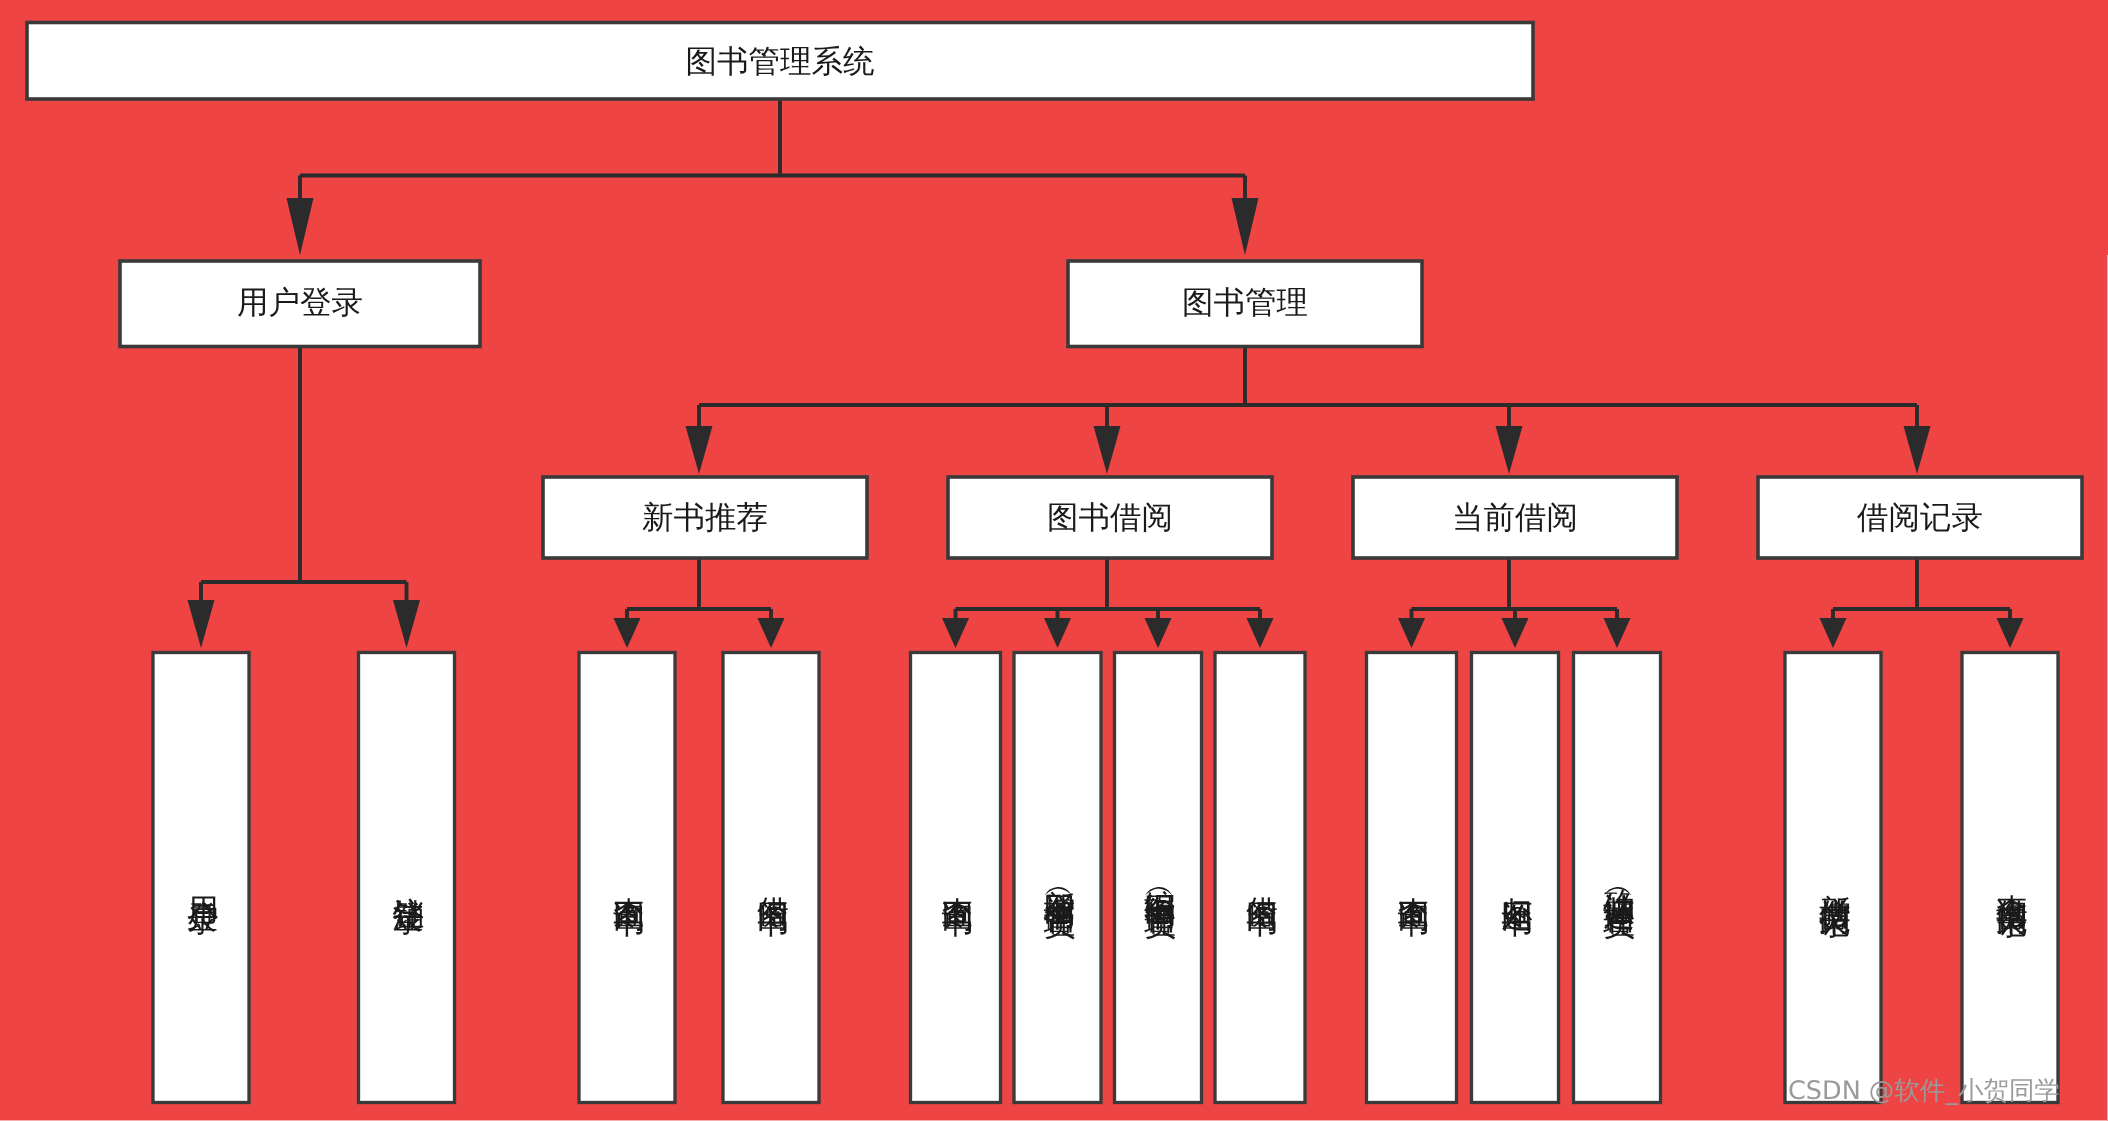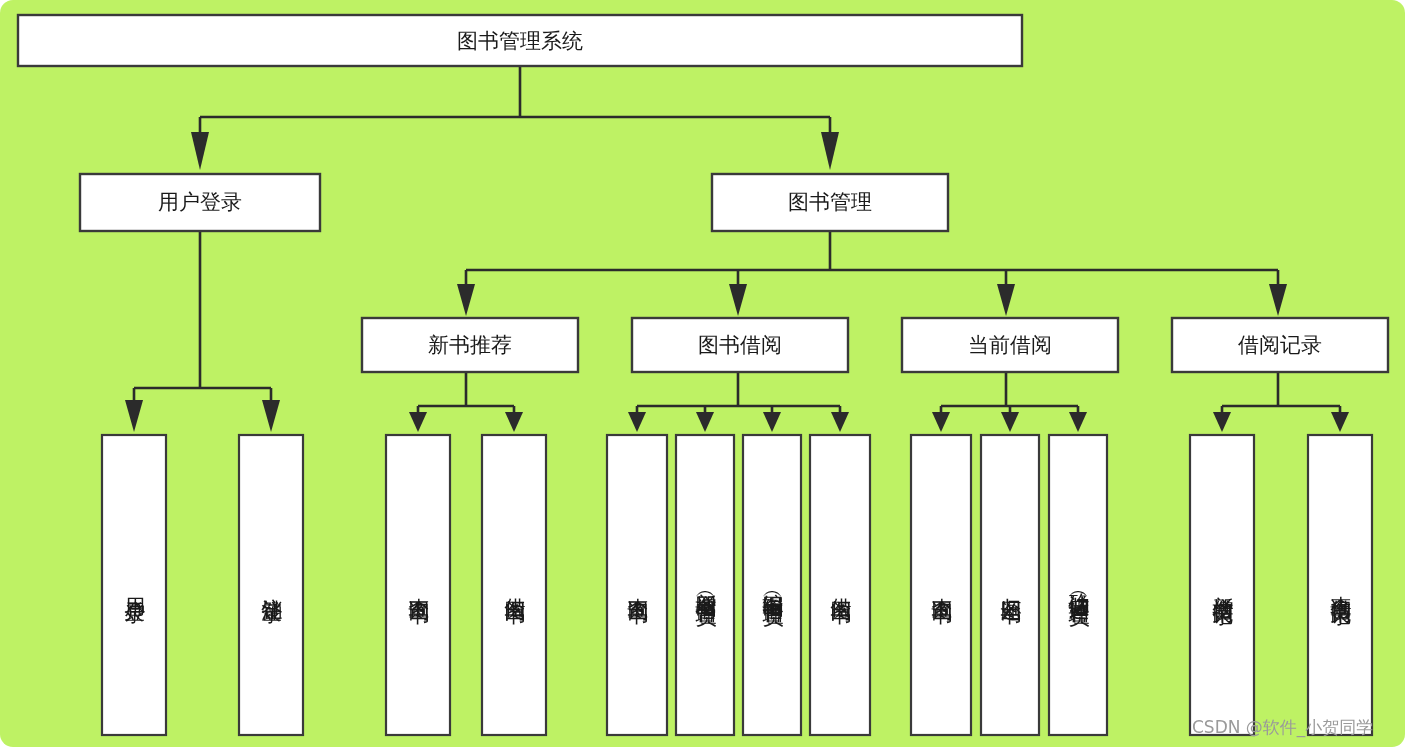--- a/index.html
+++ b/index.html
@@ -10,22 +10,21 @@
   body {
     width: 1405px;
     height: 747px;
     font-family: "DejaVu Sans", "Liberation Sans", sans-serif;
     overflow: hidden;
   }
   #diagram-root {
     position: relative;
     width: 1405px;
     height: 747px;
-    background: #bef264;
-    border-radius: 13px;
+    background: #ef4444;
   }
   svg.diagram {
     display: block;
     width: 1405px;
     height: 747px;
   }
   .node-rect {
     fill: #ffffff;
     stroke: #3a3a3a;
     stroke-width: 2.4;

